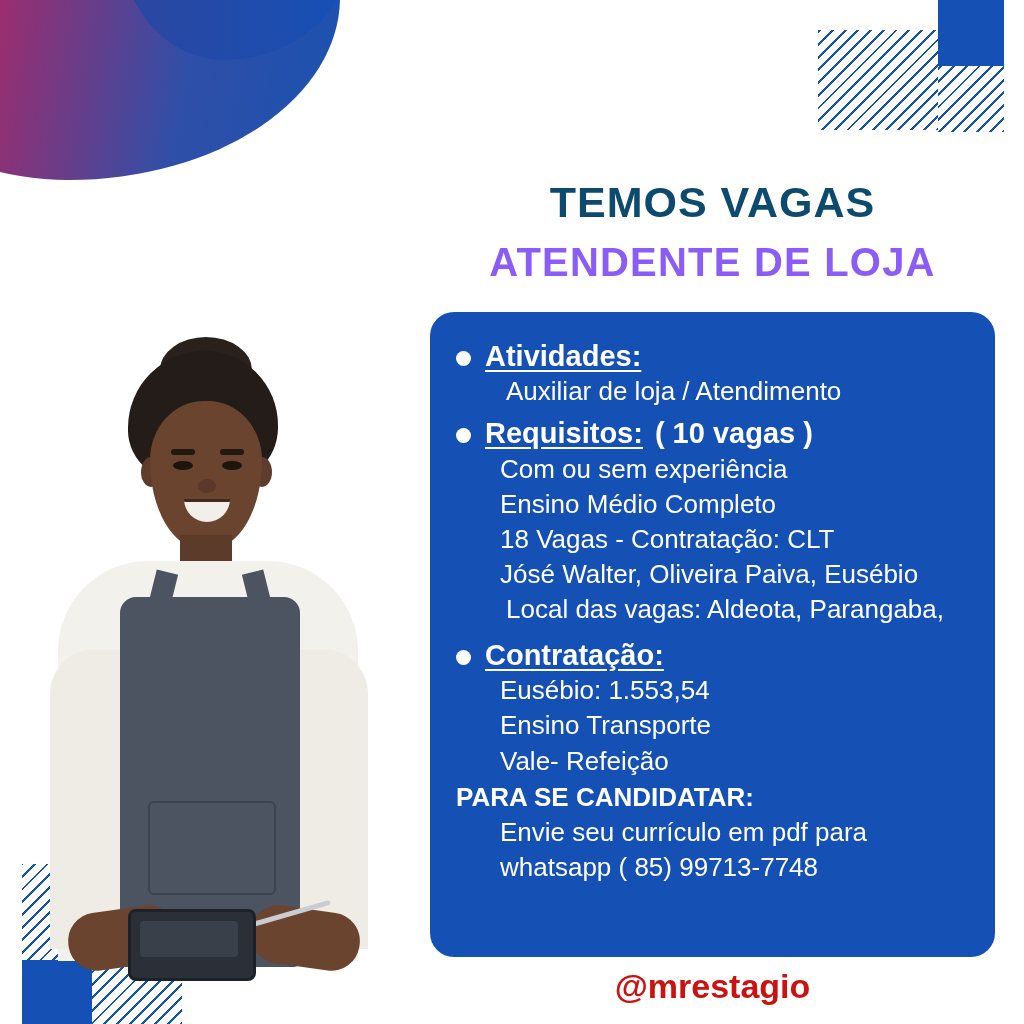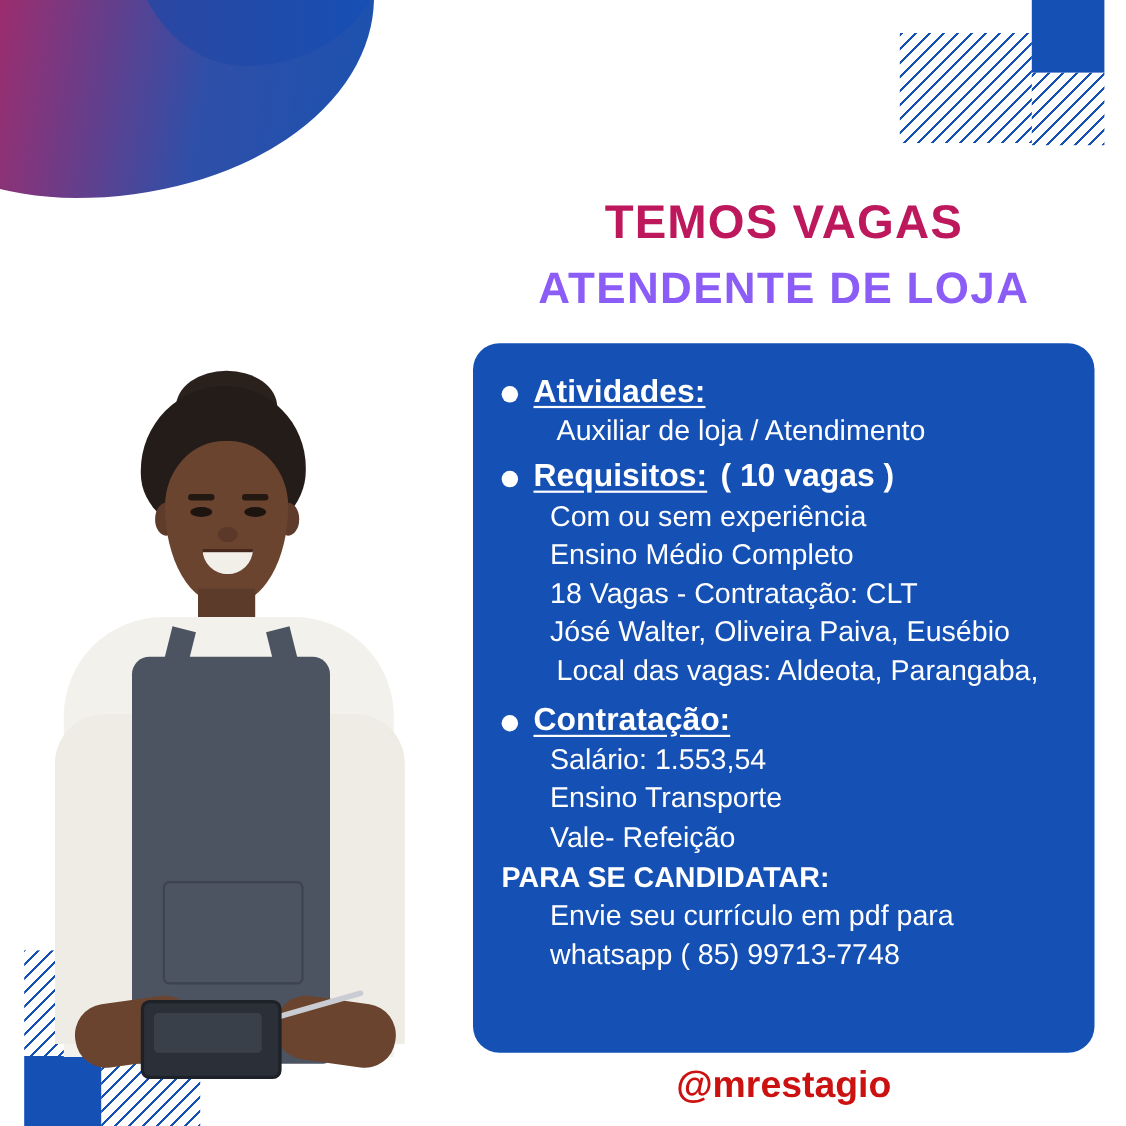--- a/index.html
+++ b/index.html
@@ -111,21 +111,21 @@
   .headings {
     position: absolute;
     top: 178px;
     left: 430px;
     width: 565px;
     text-align: center;
   }
   .h-main {
     font-size: 43px;
     font-weight: bold;
-    color: #be185d;
+    color: #0c4a6e;
     letter-spacing: 1px;
     line-height: 1.12;
     margin: 0;
   }
   .h-sub {
     font-size: 40px;
     font-weight: bold;
     color: #8b5cf6;
     letter-spacing: 1.2px;
     line-height: 1.2;
@@ -478,21 +478,21 @@
     <div class="body-line">18 Vagas - Contratação: CLT</div>
     <div class="body-line">Jósé Walter, Oliveira Paiva, Eusébio</div>
     <div class="body-line indent">Local das vagas: Aldeota, Parangaba,</div>
 
     <div class="gap-md"></div>
 
     <div class="row">
       <div class="bullet"></div>
       <div class="head-label">Contratação:</div>
     </div>
-    <div class="body-line">Salário: 1.553,54</div>
+    <div class="body-line">Eusébio: 1.553,54</div>
     <div class="body-line">Ensino Transporte</div>
     <div class="body-line">Vale- Refeição</div>
 
     <div class="bold-line">PARA SE CANDIDATAR:</div>
     <div class="body-line">Envie seu currículo em pdf para</div>
     <div class="body-line">whatsapp ( 85) 99713-7748</div>
   </div>
 
   <div class="handle">@mrestagio</div>
 

